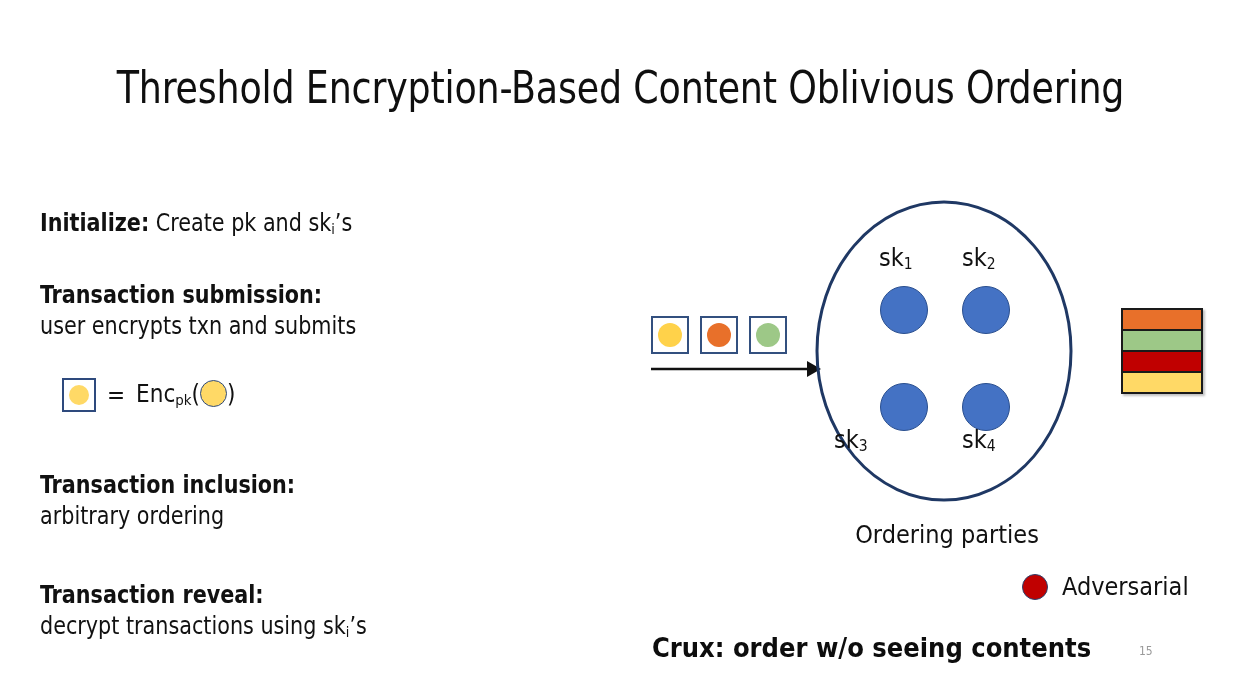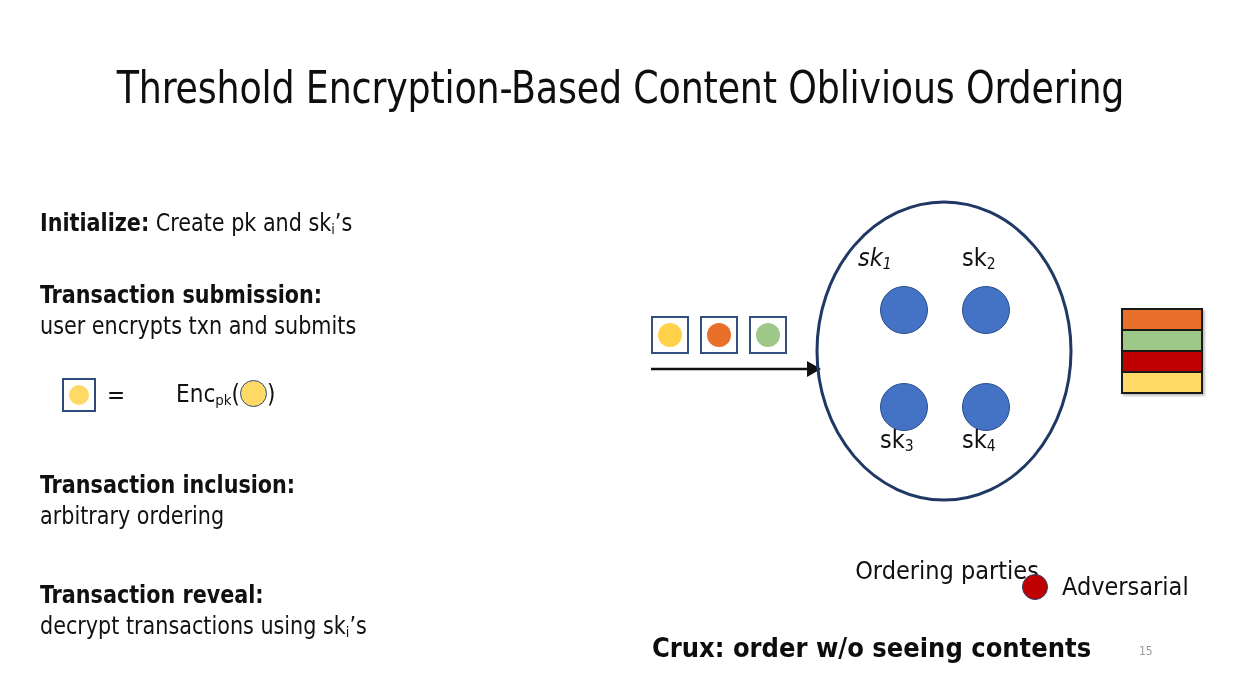--- a/index.html
+++ b/index.html
@@ -93,21 +93,21 @@
   .plain-dot {
     width: 27px;
     height: 27px;
     border-radius: 50%;
     display: inline-block;
     vertical-align: -5px;
     border: 1px solid #2e4a7d;
     box-sizing: border-box;
   }
   #enc-legend .eq { margin: 0 2px; }
-  #enc-legend .fn { white-space: nowrap; margin-left: 40px; }
+  #enc-legend .fn { white-space: nowrap; }
 
   
   #txn-row {
     position: absolute;
     left: 651px;
     top: 316px;
     display: flex;
     gap: 11px;
   }
   .txn-box {
@@ -153,23 +153,23 @@
   #party-3 { left: 880px; top: 383px; }
   #party-4 { left: 962px; top: 383px; }
 
   .sk-label {
     position: absolute;
     font-size: 25px;
     font-family: "DejaVu Sans Condensed", "Liberation Sans Narrow", "Liberation Sans", sans-serif;
     color: #111111;
     white-space: nowrap;
   }
-  #sk-1 { left: 858px; top: 243px; font-style: italic; }
+  #sk-1 { left: 879px; top: 243px; }
   #sk-2 { left: 962px; top: 243px; }
-  #sk-3 { left: 880px; top: 425px; }
+  #sk-3 { left: 834px; top: 425px; }
   #sk-4 { left: 962px; top: 425px; }
 
   
   #block-stack {
     position: absolute;
     left: 1121px;
     top: 308px;
     width: 78px;
     border: 2px solid #1a1a1a;
     box-sizing: content-box;
@@ -184,21 +184,20 @@
   
   #ordering-caption {
     position: absolute;
     left: 822px;
     top: 520px;
     width: 250px;
     text-align: center;
     font-size: 25px;
     font-family: "DejaVu Sans Condensed", "Liberation Sans Narrow", "Liberation Sans", sans-serif;
     color: #111111;
-    margin-top: 36px;
   }
 
   #adversarial-legend {
     position: absolute;
     left: 1022px;
     top: 572px;
     display: flex;
     align-items: center;
     gap: 14px;
     font-size: 25px;

